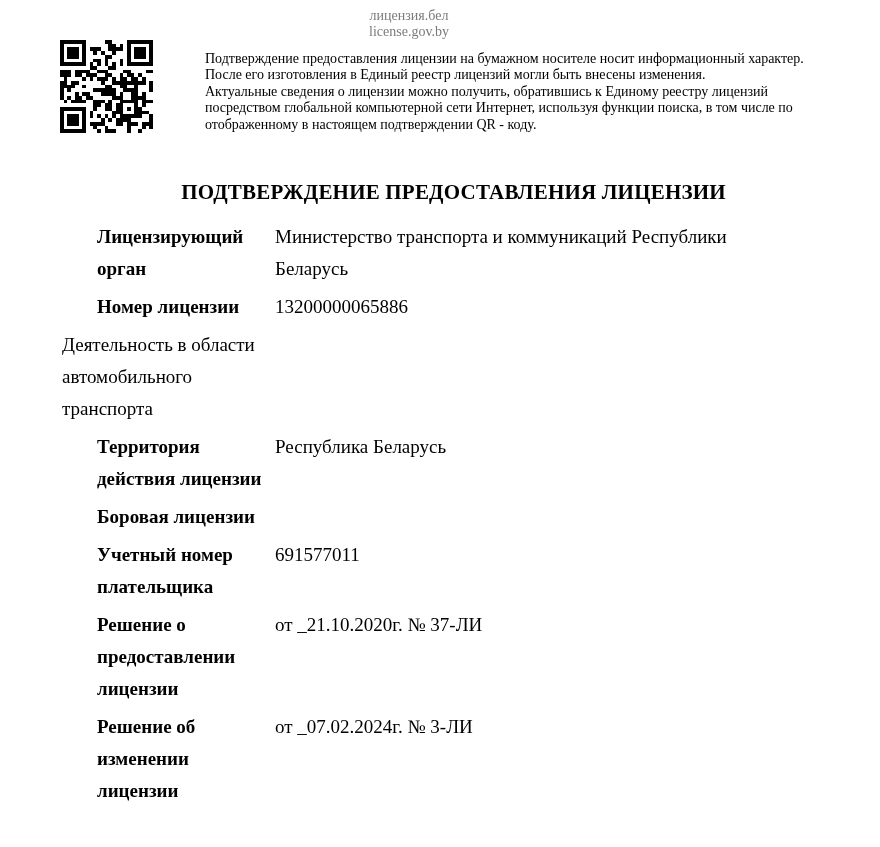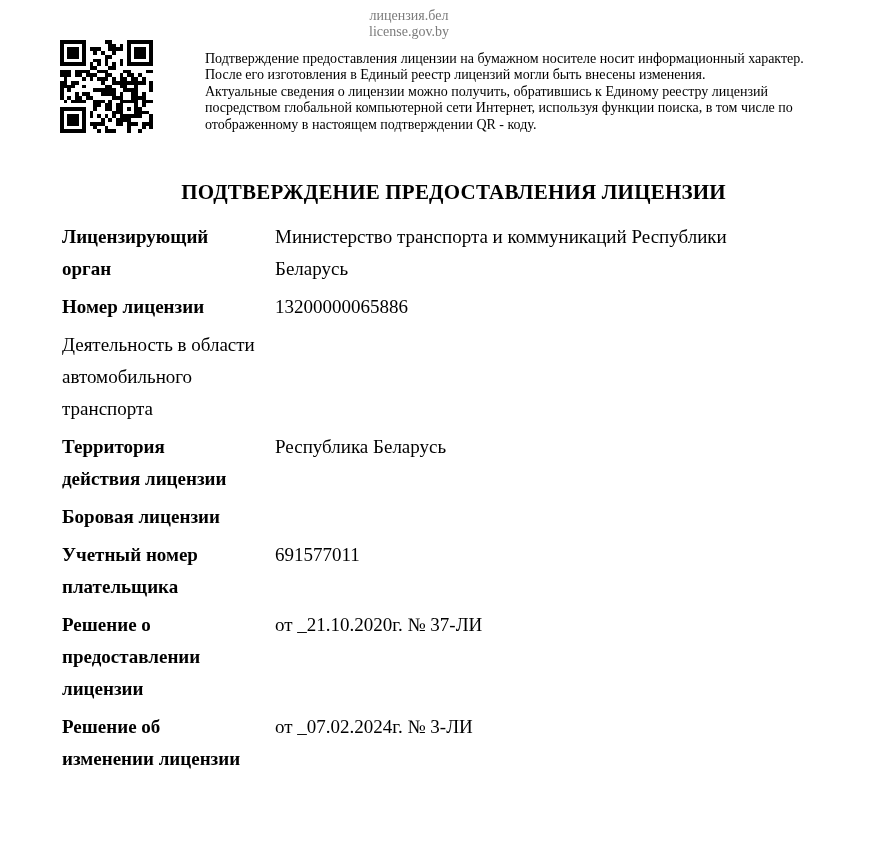--- a/index.html
+++ b/index.html
@@ -49,20 +49,21 @@
   .row {
     display: grid;
     grid-template-columns: 213px 560px;
     margin-bottom: 6px;
     font-size: 19px;
     line-height: 32px;
   }
   .row-label {
     font-weight: bold;
     white-space: pre-line;
+    margin-left: 35px;
   }
   .row-value {
     white-space: pre-line;
     font-family: Liberation Serif, serif;
   }
 </style>
 </head>
 <body>
 
 <div class="site-label">лицензия.бел

